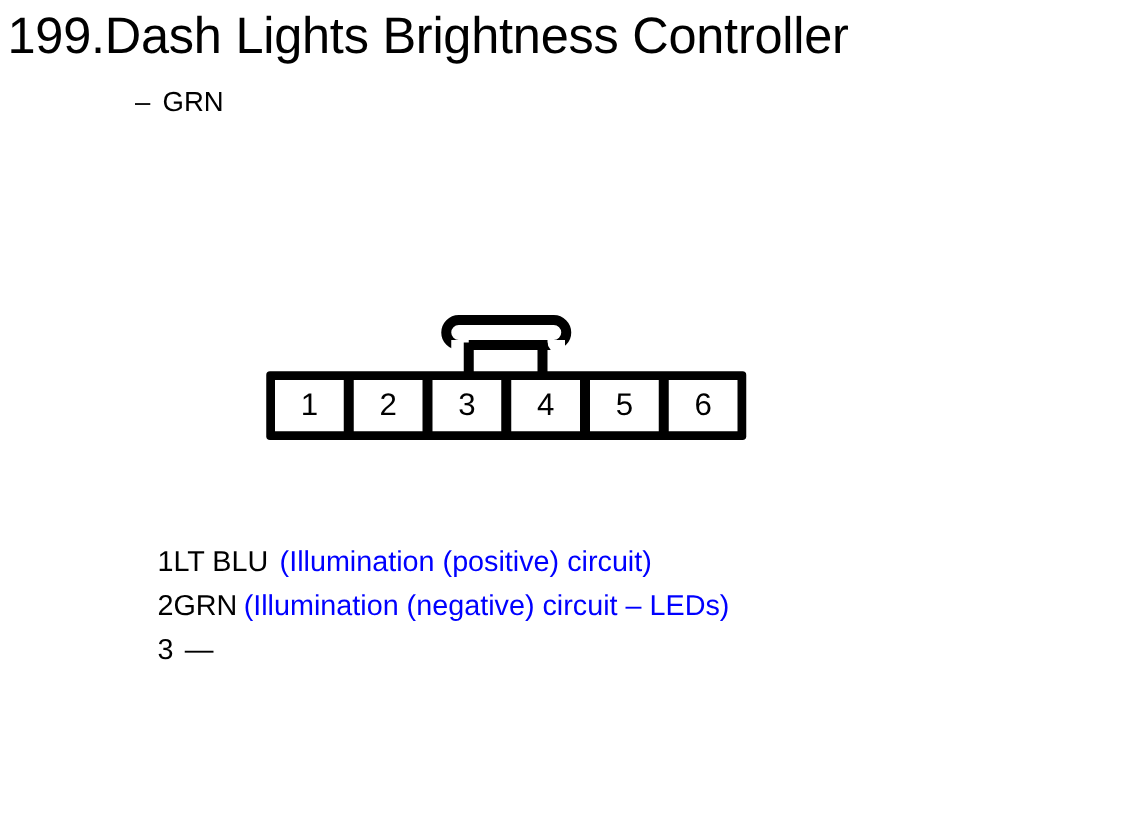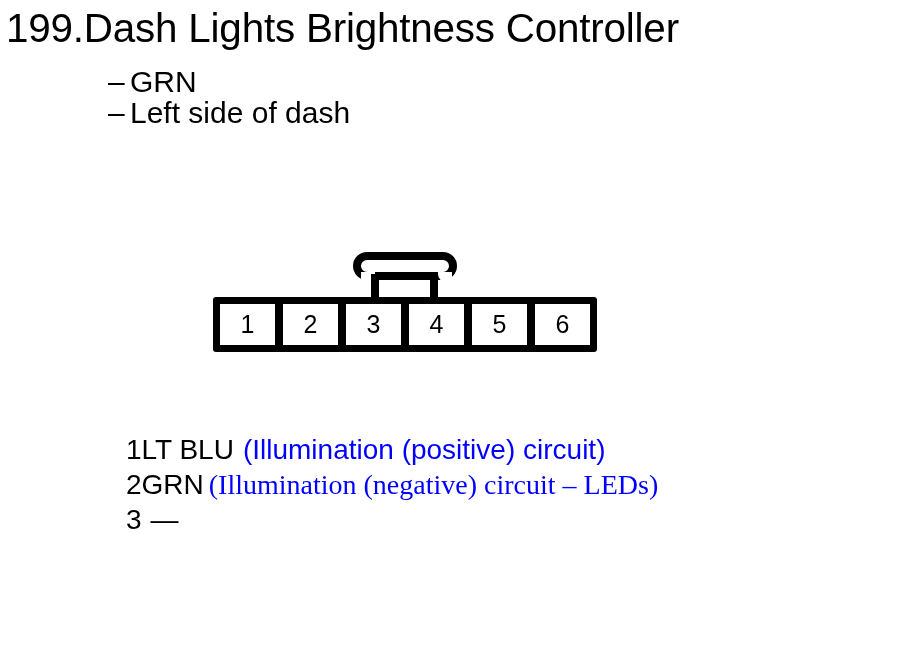--- a/index.html
+++ b/index.html
@@ -34,21 +34,21 @@
   }
 
   
   #notes {
     position: absolute;
     left: 108px;
     top: 66px;
     width: 700px;
   }
   .note-row {
-    font-size: 30px;
+    font-size: 22px;
     line-height: 31px;
     white-space: nowrap;
   }
   .note-dash {
     display: inline-block;
     width: 22px;
   }
 
   
   #connector-diagram {
@@ -116,48 +116,45 @@
     color: #000000;
   }
 
   
   #pin-list {
     position: absolute;
     left: 126px;
     top: 432px;
   }
   .pin-row {
-    font-size: 28px;
+    font-size: 23px;
     line-height: 35px;
     white-space: nowrap;
   }
   .pin-id {
     color: #000000;
   }
   .pin-desc {
     color: #0000ff;
     margin-left: 9px;
   }
-  .pin-desc.tight { margin-left: 5px; font-family: Liberation Serif, serif; }
+  .pin-desc.tight { margin-left: 5px; }
   .pin-dash {
     color: #000000;
     margin-left: 9px;
   }
 </style>
 </head>
 <body>
 
 <div id="title">199.Dash Lights Brightness Controller</div>
 
 <div id="notes">
   <div class="note-row">
     <span class="note-dash">–</span><span>GRN</span>
-  </div>
-  <div class="note-row">
-    <span class="note-dash">–</span><span>Left side of dash</span>
   </div>
 </div>
 
 <div id="connector-diagram">
 
   <div id="latch-handle"></div>
   <div class="latch-fillet" id="latch-fillet-left"></div>
   <div class="latch-fillet" id="latch-fillet-right"></div>
   <div class="latch-leg" id="latch-leg-left"></div>
   <div class="latch-leg" id="latch-leg-right"></div>

